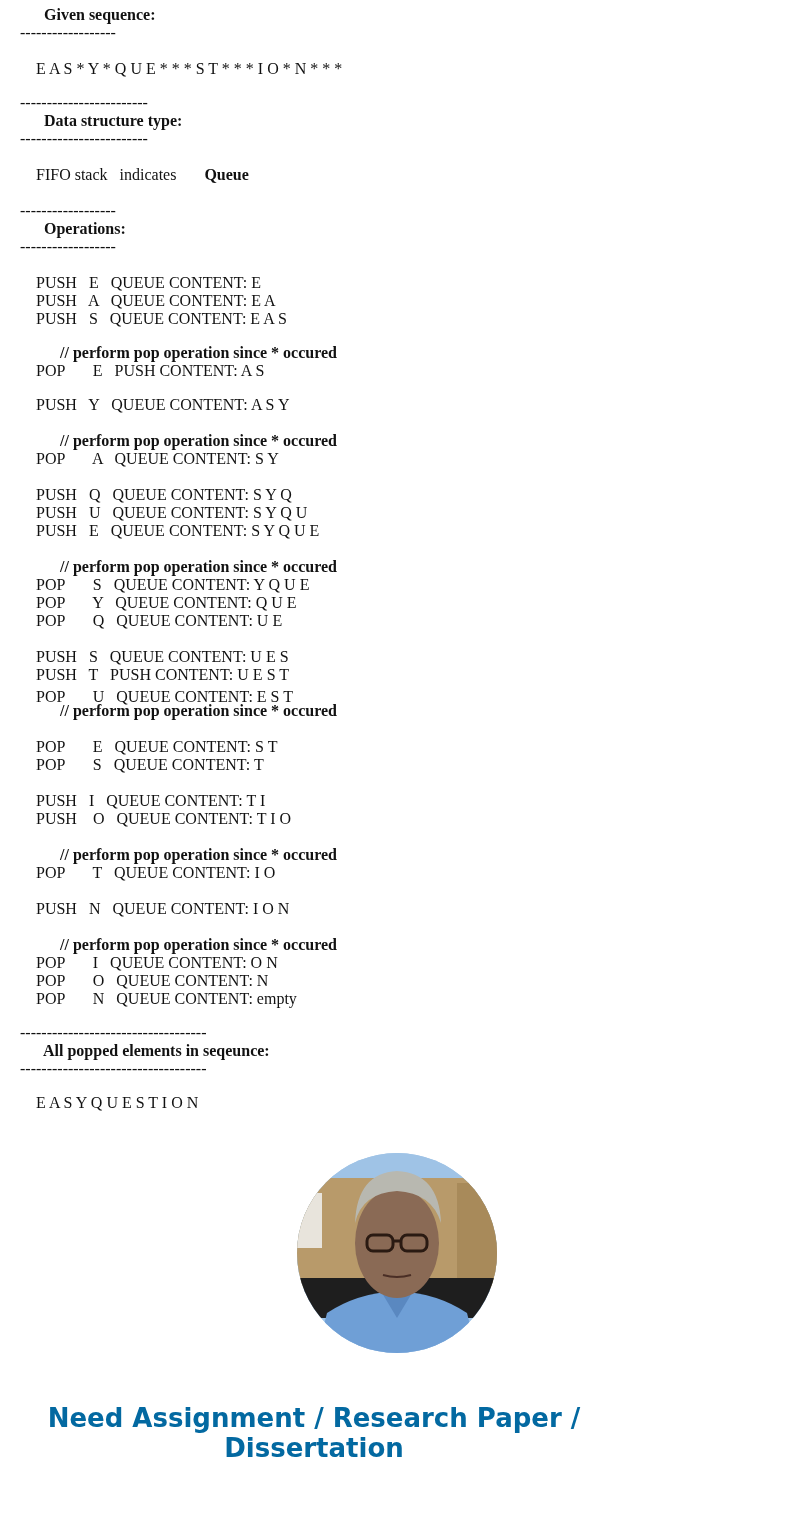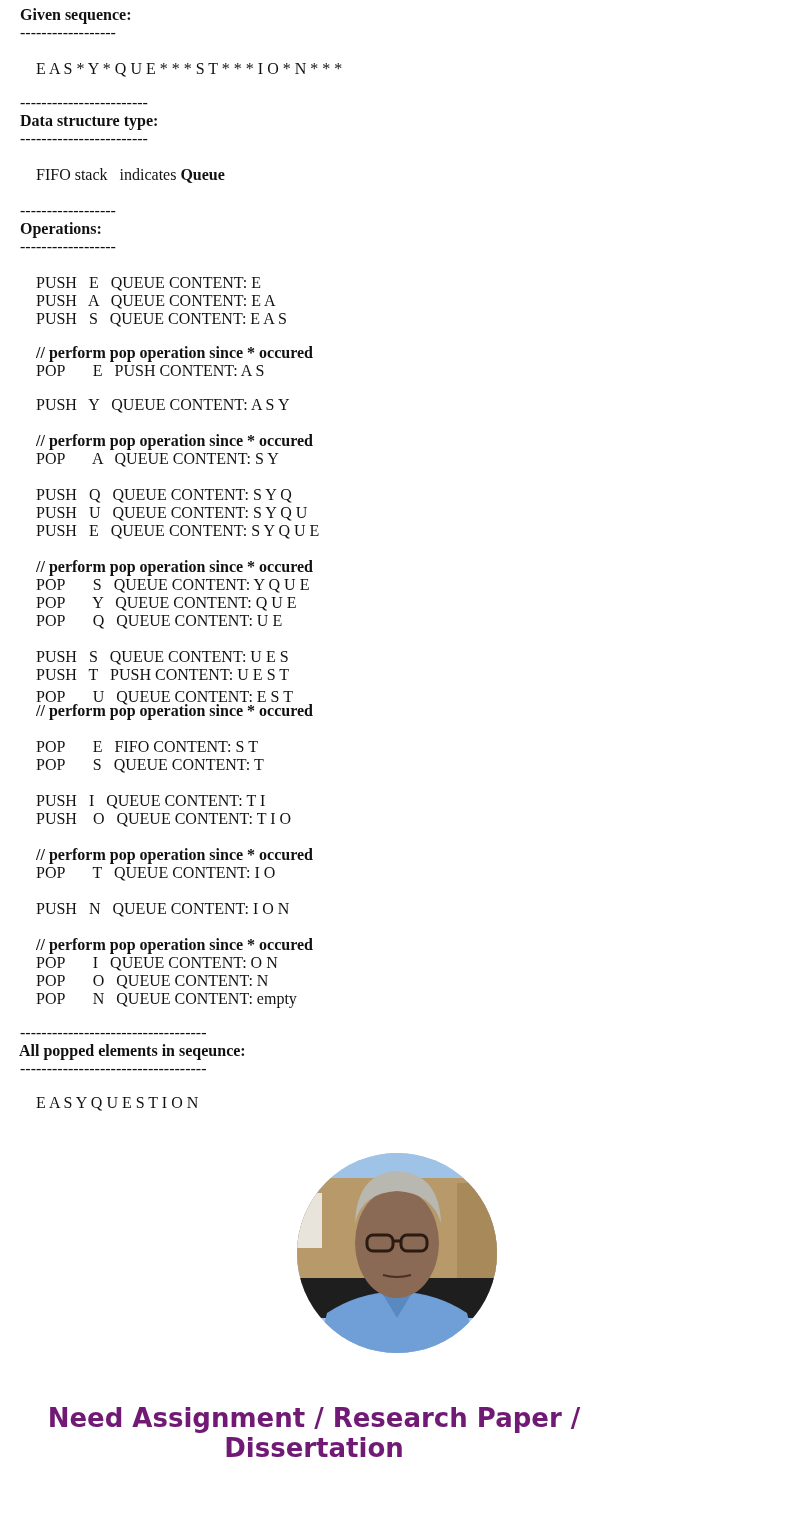--- a/index.html
+++ b/index.html
@@ -13,21 +13,21 @@
       overflow: hidden;
     }
     .line {
       position: absolute;
       left: 20px;
       white-space: pre;
       line-height: 18px;
       height: 18px;
     }
     .ind { left: 36px; font-family: Liberation Serif, serif; }
-    .b { font-weight: bold; }
+    .b { font-weight: bold; margin-left: 24px; }
     .dash { letter-spacing: 0; }
     .avatar {
       position: absolute;
       left: 297px;
       top: 1153px;
       width: 200px;
       height: 200px;
       border-radius: 50%;
       overflow: hidden;
       background: #9fc3e6;
@@ -35,21 +35,21 @@
     .footer {
       position: absolute;
       left: 0;
       width: 628px;
       top: 1403px;
       text-align: center;
       font-family: "DejaVu Sans", sans-serif;
       font-weight: bold;
       font-size: 26px;
       line-height: 30px;
-      color: #701a75;
+      color: #0369a1;
     }
   </style>
 </head>
 <body>
 
 <div class="line b" style="top:6px">Given sequence:</div>
 <div class="line dash" style="top:24px">------------------</div>
 <div class="line ind" style="top:60px">E A S * Y * Q U E * * * S T * * * I O * N * * *</div>
 
 <div class="line dash" style="top:94px">------------------------</div>
@@ -80,21 +80,21 @@
 <div class="line ind b" style="top:558px">// perform pop operation since * occured</div>
 <div class="line ind" style="top:576px">POP       S   QUEUE CONTENT: Y Q U E</div>
 <div class="line ind" style="top:594px">POP       Y   QUEUE CONTENT: Q U E</div>
 <div class="line ind" style="top:612px">POP       Q   QUEUE CONTENT: U E</div>
 
 <div class="line ind" style="top:648px">PUSH   S   QUEUE CONTENT: U E S</div>
 <div class="line ind" style="top:666px">PUSH   T   PUSH CONTENT: U E S T</div>
 
 <div class="line ind b" style="top:702px">// perform pop operation since * occured</div>
 <div class="line ind" style="top:688px">POP       U   QUEUE CONTENT: E S T</div>
-<div class="line ind" style="top:738px">POP       E   FIFO CONTENT: S T</div>
+<div class="line ind" style="top:738px">POP       E   QUEUE CONTENT: S T</div>
 <div class="line ind" style="top:756px">POP       S   QUEUE CONTENT: T</div>
 
 <div class="line ind" style="top:792px">PUSH   I   QUEUE CONTENT: T I</div>
 <div class="line ind" style="top:810px">PUSH    O   QUEUE CONTENT: T I O</div>
 
 <div class="line ind b" style="top:846px">// perform pop operation since * occured</div>
 <div class="line ind" style="top:864px">POP       T   QUEUE CONTENT: I O</div>
 
 <div class="line ind" style="top:900px">PUSH   N   QUEUE CONTENT: I O N</div>
 

